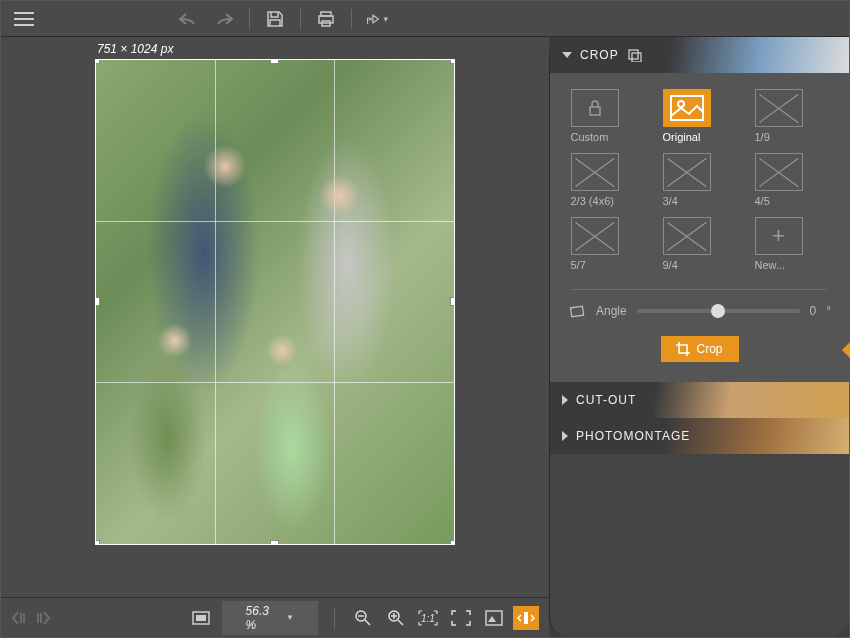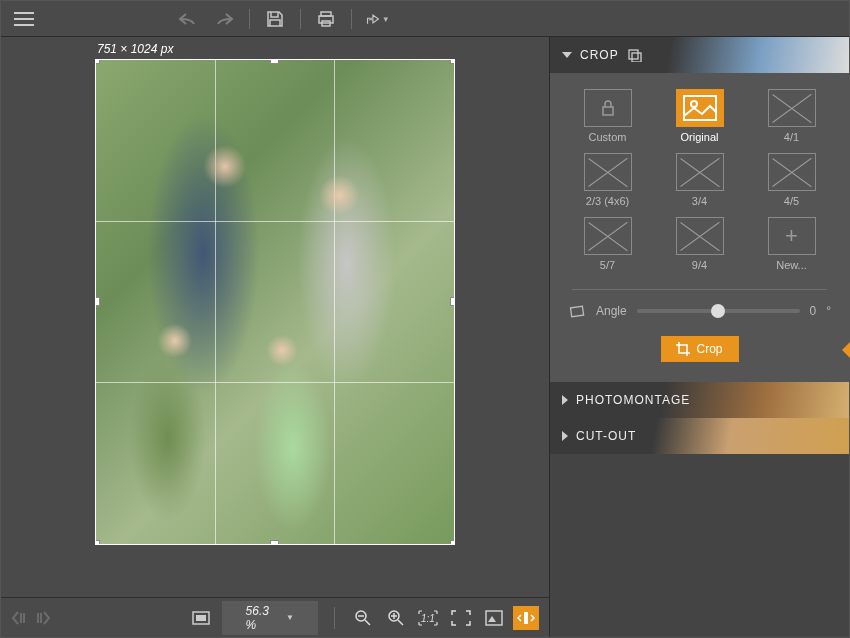--- a/index.html
+++ b/index.html
@@ -52,30 +52,30 @@
   
   .bottombar { height: 40px; background: #4a4a4a; border-top: 1px solid #2f2f2f; display: flex; align-items: center; padding: 0 10px; gap: 8px; }
   .nav-arrows { display:flex; gap:4px; opacity:.35;}
   .zoom-box { margin-left: 130px; display: flex; align-items: center; gap: 8px; }
   .zoom-pct { background: #5a5a5a; color:#eee; font-size:12px; padding:3px 24px; display:flex; align-items:center; gap:6px;justify-content:flex-end;}
   .zoom-sep { width:1px; height:22px; background:#6a6a6a; margin:0 8px;}
   .bb-right { margin-left:auto; display:flex; gap:6px; }
   .bb-btn { width:26px; height:24px; display:flex; align-items:center; justify-content:center; }
   .bb-btn.active { background:#e8941d; }
   
-  .sidepanel { width: 300px; background: #444; display:flex; flex-direction:column; border-left:1px solid #2a2a2a; position:relative; }
+  .sidepanel { width: 300px; background: #444; display:flex; flex-direction:column; border-left:1px solid #2a2a2a; position:relative;border-radius:20px; }
   .panel-header { height: 36px; background: linear-gradient(100deg,#3a3a3a 40%, #7aa0c4 70%, #dcdcdc 100%); display:flex; align-items:center; padding:0 12px; color:#eee; font-size:12px; letter-spacing:1px; gap:8px; }
   .panel-header.collapsed { background: linear-gradient(100deg,#3a3a3a 35%, #caa070 60%, #d0a050 100%); }
   .panel-header.collapsed2 { background: linear-gradient(100deg,#3a3a3a 38%, #a07040 72%, #d4b070 100%); }
   .chev { width:0;height:0;border-left:5px solid transparent;border-right:5px solid transparent;}
   .chev.down{border-top:6px solid #ccc;}
   .chev.right{border-left:6px solid #ccc;border-top:5px solid transparent;border-bottom:5px solid transparent;border-right:0;}
   .crop-body { flex:0 0 auto; background:#555; padding:16px 18px 20px; }
   .ratio-grid { display:grid; grid-template-columns: repeat(3, 74px); gap: 10px 18px; justify-content:center;}
-  .ratio-item { display:flex; flex-direction:column; align-items:center; gap:4px; color:#bbb; font-size:11px;}
+  .ratio-item { display:flex; flex-direction:column; gap:4px; color:#bbb; font-size:11px;}
   .ratio-icon { width:48px; height:38px; border:1px solid #8a8a8a; position:relative; display:flex;align-items:center;justify-content:center;}
   .ratio-icon .x1{position:absolute;left:6px;right:6px;top:6px;bottom:6px;}
   .ratio-icon .x1::before,.ratio-icon .x1::after{content:"";position:absolute;background:#9a9a9a;height:1px;width:140%;top:50%;left:-20%;}
   .ratio-icon .x1::before{transform:rotate(36deg);} .ratio-icon .x1::after{transform:rotate(-36deg);}
   .ratio-item.selected .ratio-icon{ background:#e8941d; border-color:#e8941d;}
   .ratio-item.selected { color:#fff; }
   .lock{width:20px;height:20px;}
   .plus{color:#9a9a9a;font-size:22px;font-weight:300;}
   .hr { height:1px;background:#6e6e6e;margin:18px 4px 14px;}
   .angle-row{ display:flex;align-items:center;gap:10px;color:#bbb;font-size:12px;}
@@ -255,21 +255,21 @@
                   <circle cx="12" cy="10" r="3" fill="none" stroke="#fff" stroke-width="2"></circle>
                   <path d="M2 22 L12 14 L20 20 L28 12 L34 18" fill="none" stroke="#fff" stroke-width="2"></path>
                 </svg>
               </div>
               <span>Original</span>
             </div>
             <div class="ratio-item">
               <div class="ratio-icon">
                 <div class="x1"></div>
               </div>
-              <span>4/1</span>
+              <span>1/9</span>
             </div>
             <div class="ratio-item">
               <div class="ratio-icon">
                 <div class="x1"></div>
               </div>
               <span>2/3 (4x6)</span>
             </div>
             <div class="ratio-item">
               <div class="ratio-icon">
                 <div class="x1"></div>
@@ -313,24 +313,24 @@
           <span>0</span>
           <span>°</span>
         </div>
         <div class="crop-btn">
           <svg width="14" height="14" viewBox="0 0 14 14">
               <path d="M3 0 V11 H14 M0 3 H11 V14" stroke="#fff" stroke-width="1.6" fill="none"></path>
             </svg>
           <span>Crop</span>
         </div>
       </div>
+      <div class="panel-header collapsed">
+        <div class="chev right"></div>
+        <span>CUT-OUT</span>
+      </div>
       <div class="panel-header collapsed2">
         <div class="chev right"></div>
         <span>PHOTOMONTAGE</span>
-      </div>
-      <div class="panel-header collapsed">
-        <div class="chev right"></div>
-        <span>CUT-OUT</span>
       </div>
       <div class="expand-arrow"></div>
     </div>
   </div>
 </div>
 
 </body></html>

